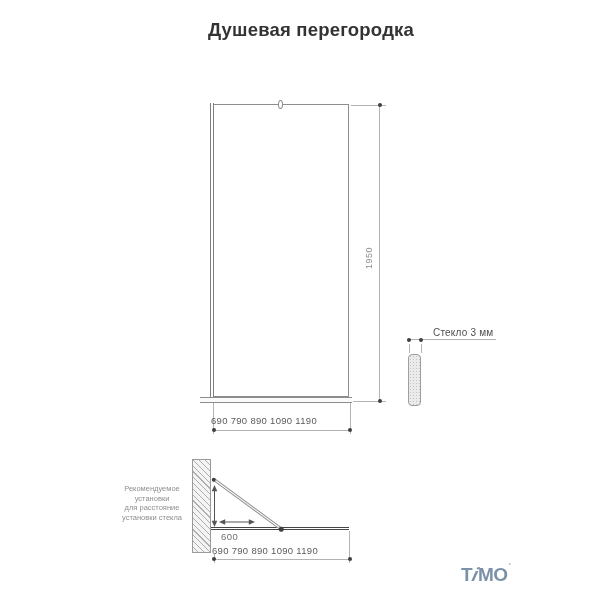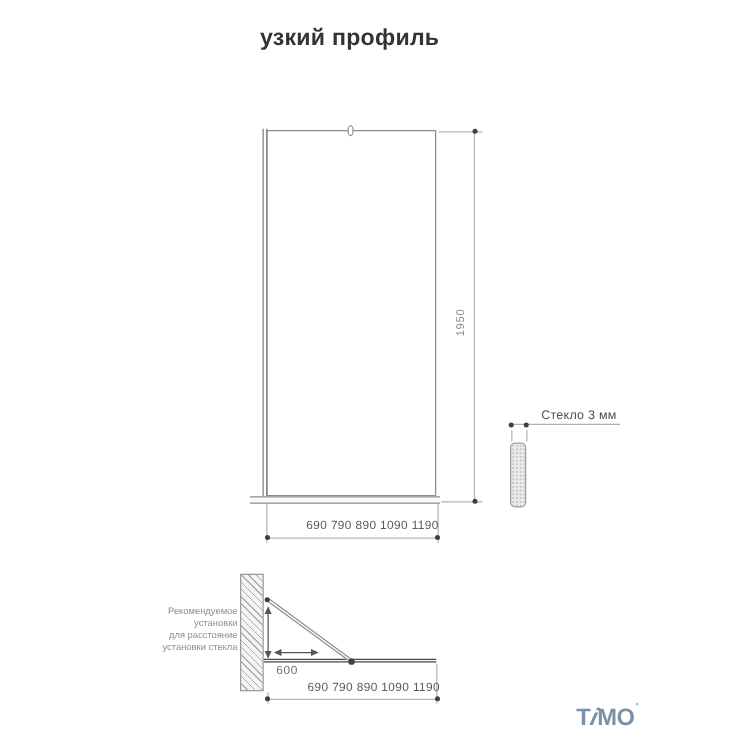--- a/index.html
+++ b/index.html
@@ -18,56 +18,56 @@
          font-weight:600;color:#333333;letter-spacing:0.2px;}
   
   .panel{position:absolute;left:213px;top:104px;width:136px;height:293px;
          border:1.2px solid #8d8d8d;background:#ffffff;box-sizing:border-box;}
   .left-profile{position:absolute;left:210px;top:103px;width:4px;height:295px;
          border-left:1.2px solid #7f7f7f;border-right:1.2px solid #7f7f7f;box-sizing:border-box;}
   .top-bracket{position:absolute;left:278px;top:100px;width:5px;height:9px;background:#ffffff;
          border:1px solid #8d8d8d;border-radius:50%;box-sizing:border-box;}
   .bottom-bar{position:absolute;left:200px;top:397px;width:152px;height:5.5px;background:#fafafa;
          border-top:1.2px solid #8d8d8d;border-bottom:1.2px solid #8d8d8d;box-sizing:border-box;}
-  .dim-text{position:absolute;color:#5a5a5a;font-size:9.5px;letter-spacing:0.3px;text-align:right;}
+  .dim-text{position:absolute;color:#5a5a5a;font-size:9.5px;letter-spacing:0.3px;text-align:left;}
   .height-label{position:absolute;left:352px;top:249px;width:41px;height:18px;text-align:center;
          font-size:9px;color:#8a8a8a;letter-spacing:0.5px;transform:rotate(-90deg);}
   
   .glass-section{position:absolute;left:408px;top:354px;width:13px;height:52px;
          border:1.3px solid #9e9e9e;border-radius:4px;box-sizing:border-box;
          background-color:#edebe9;
          background-image:radial-gradient(#c4c4c4 0.6px, transparent 0.8px);
          background-size:3px 3px;}
   .glass-label{position:absolute;left:433px;top:327px;font-size:10px;color:#4f4f4f;letter-spacing:0.2px;}
   
   .wall{position:absolute;left:192px;top:459px;width:19px;height:94px;box-sizing:border-box;
         border:1px solid #9a9a9a;background-color:#f4f4f4;
         background-image:repeating-linear-gradient(45deg, transparent 0, transparent 3.2px,
                           #aeaeae 3.2px, #aeaeae 4.1px);}
   .glass-plan{position:absolute;left:211px;top:527px;width:138px;height:3.4px;background:#ffffff;
         border-top:1.2px solid #454545;border-bottom:1.2px solid #454545;box-sizing:border-box;}
   .support-bar{position:absolute;left:213.5px;top:478px;width:84px;height:3px;background:#ffffff;
         border-top:1px solid #8f8f8f;border-bottom:1px solid #8f8f8f;box-sizing:border-box;
         transform-origin:0 50%;transform:rotate(36.3deg);}
-  .note{position:absolute;left:114px;top:484px;width:76px;text-align:right;
+  .note{position:absolute;left:114px;top:484px;width:76px;text-align:center;
         font-size:7.5px;line-height:9.5px;color:#8f8f8f;}
   .label-600{position:absolute;left:221px;top:502px;font-size:9.5px;color:#6e6e6e;letter-spacing:0.5px;margin-top:29px;}
   
   .logo{position:absolute;left:461px;top:564px;font-size:19px;font-weight:bold;
         color:#7b91a7;letter-spacing:-0.5px;}
   .logo .slant{display:inline-block;font-style:italic;transform:skewX(-14deg);padding:0 0.5px;}
   .logo .mark{font-size:6px;vertical-align:top;position:relative;top:-2px;left:1px;}
 </style>
 </head>
 <body>
 
 <div class="canvas">
 
   <div class="title">
-    <div>узкий профиль</div>
+    <div>Душевая перегородка</div>
   </div>
 
   <div>
     <div class="panel"></div>
     <div class="left-profile"></div>
     <div class="top-bracket"></div>
     <div class="bottom-bar"></div>
 
     <div class="hline" style="left:351px;top:104.6px;width:35px;"></div>
     <div class="hline" style="left:353px;top:400.6px;width:33px;"></div>

